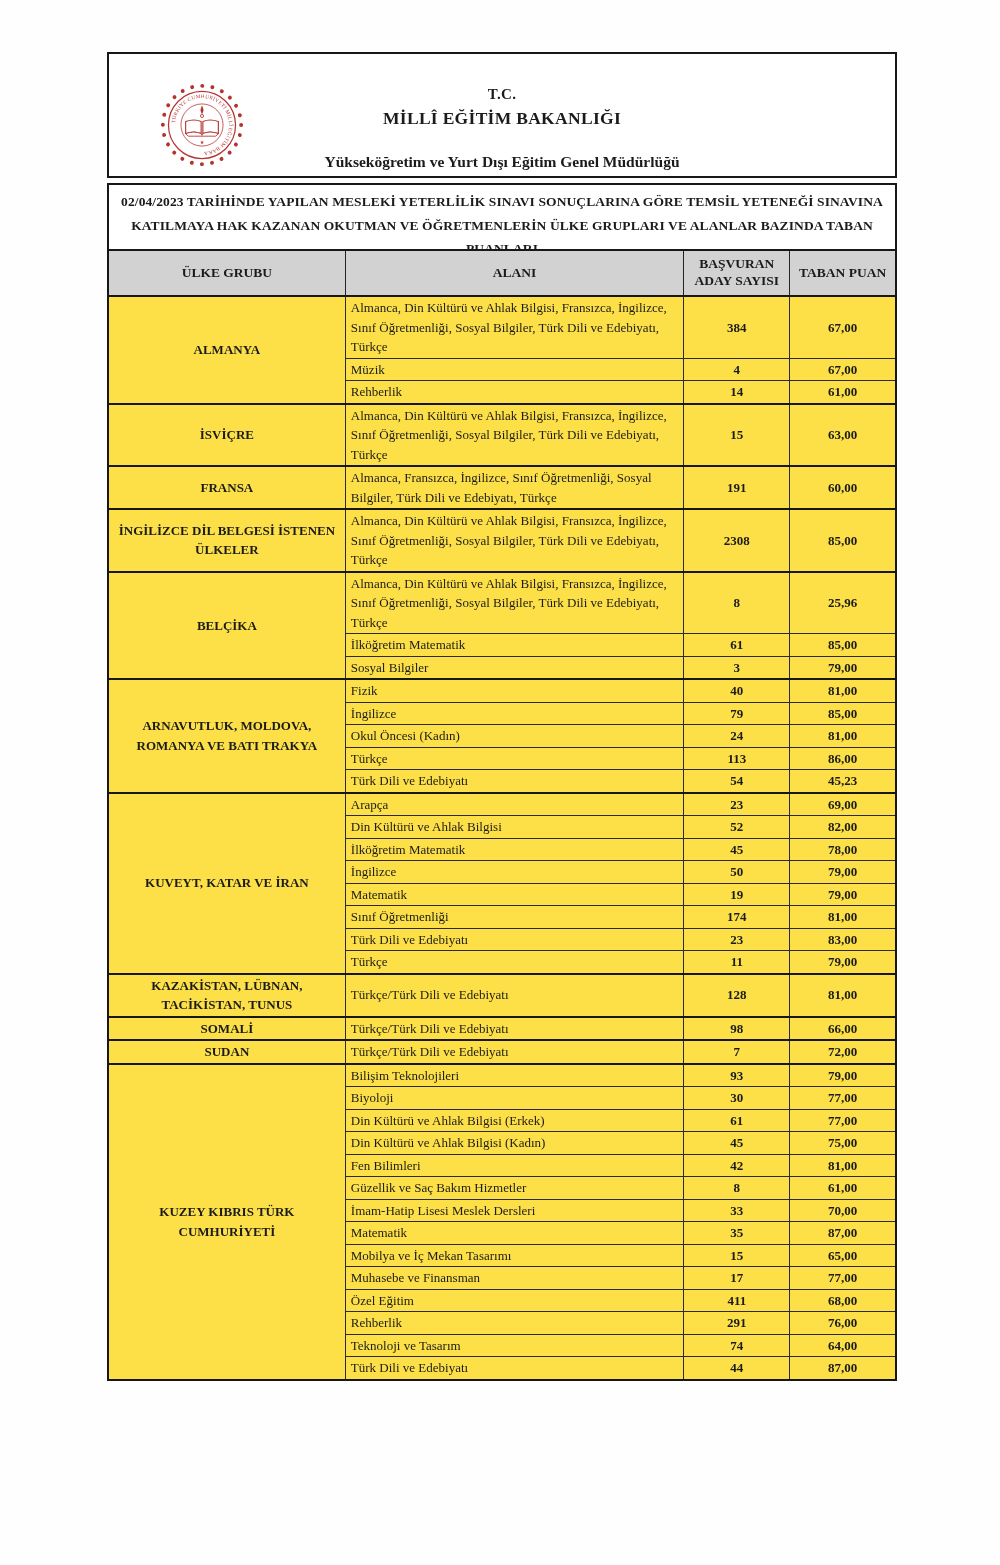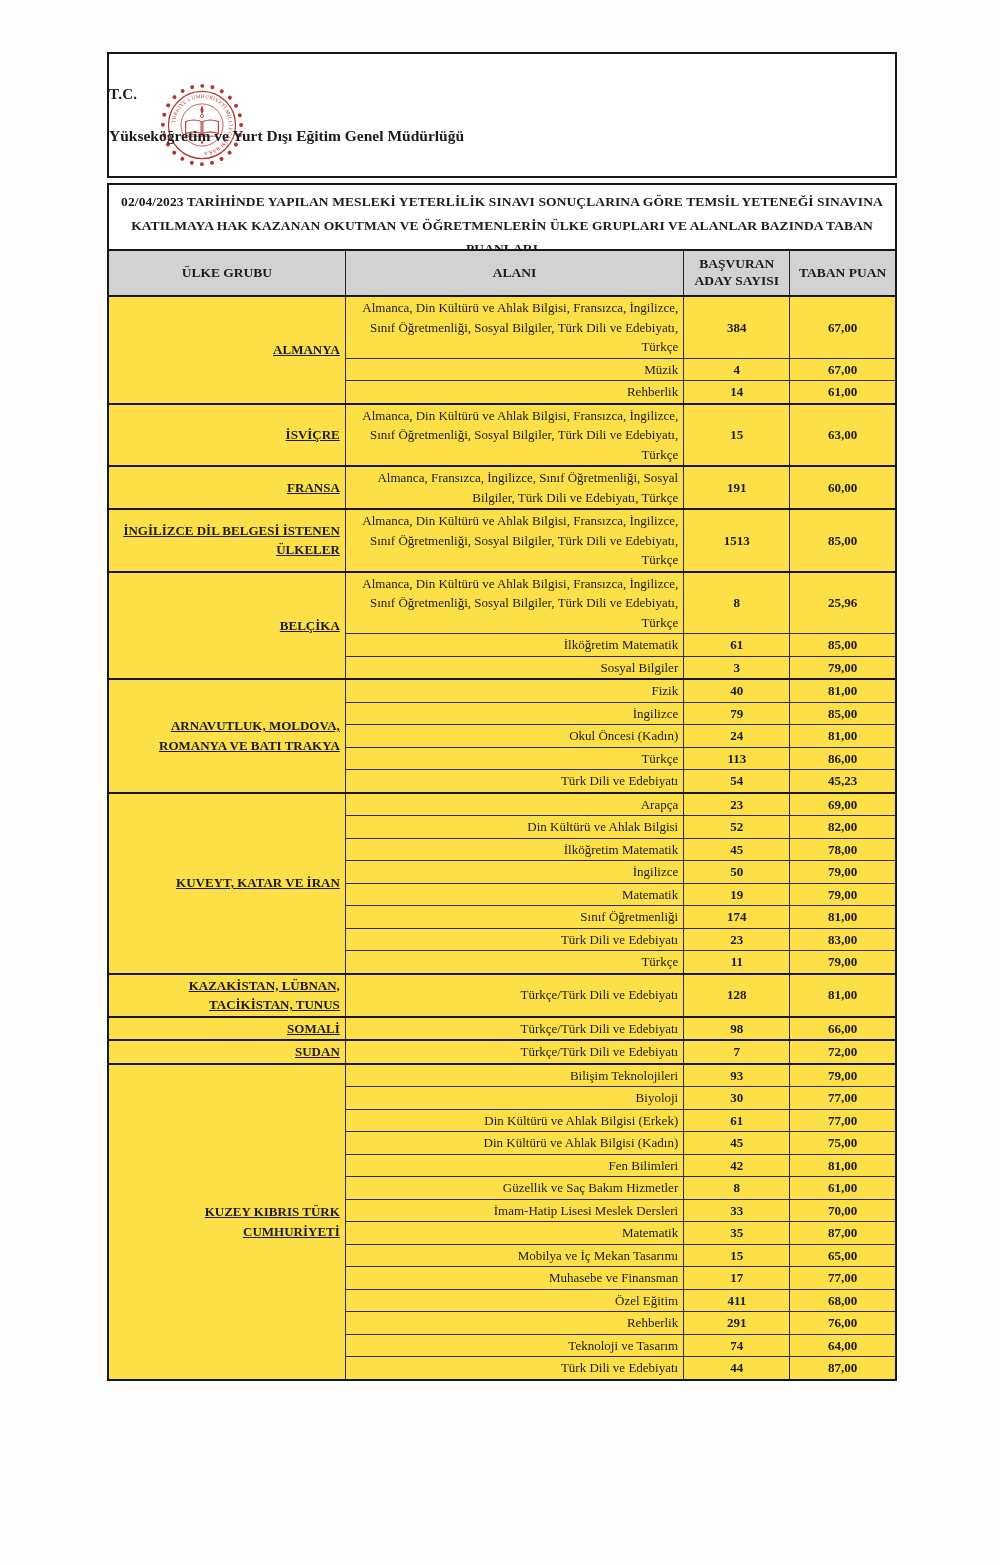--- a/index.html
+++ b/index.html
@@ -12,21 +12,21 @@
     -webkit-font-smoothing: antialiased;
   }
   .sheet { position: absolute; inset: 0; background: #fefefe; }
 
   
   .letterhead {
     position: absolute; left: 107px; top: 52px; width: 790px; height: 126px;
     border: 2.5px solid #171717; box-sizing: border-box; background: #fff;
   }
   .logo-wrap { position: absolute; left: 50px; top: 28px; width: 86px; height: 86px; }
-  .head-text { position: absolute; left: 0; right: 0; top: 32px; text-align: left; }
+  .head-text { position: absolute; left: 0; right: 0; top: 32px; text-align: center; }
   .tc-line        { font-size: 15px; font-weight: bold; letter-spacing: .3px; }
   .ministry-line  { font-size: 17.5px; font-weight: bold; margin-top: 5px; letter-spacing: .3px; }
   .directorate-line { font-size: 15.5px; font-weight: bold; margin-top: 24px; }
 
   
   .title-box {
     position: absolute; left: 107px; top: 183px; width: 790px; box-sizing: border-box;
     border: 2.5px solid #171717; background: #fff;
     text-align: center; font-weight: bold; font-size: 13.5px; line-height: 1.75;
     padding: 5px 8px 6px 8px; letter-spacing: .1px;
@@ -43,22 +43,22 @@
     background: #d2d2d2;
     border: 1.2px solid #242424; border-bottom: 2px solid #171717;
     font-size: 13.5px; font-weight: bold; text-align: center;
     height: 40px; line-height: 1.25; padding: 2px 4px;
   }
   table.results td {
     border: 1px solid #2b2b2b;
     padding: 1px 5px; vertical-align: middle;
     height: 19px; line-height: 19.5px;
   }
-  td.country { font-weight: bold; text-align: right; line-height: 20px; padding-left: 4px; text-decoration: underline; }
-  td.alan    { text-align: right; }
+  td.country { font-weight: bold; text-align: center; line-height: 20px; padding-left: 4px; }
+  td.alan    { text-align: left; }
   td.num     { text-align: center; font-weight: bold; }
   tr.group-start td { border-top: 2px solid #171717; }
 </style>
 </head>
 <body>
 
 <div class="sheet">
 
   <div class="letterhead">
     <div class="logo-wrap">
@@ -88,20 +88,21 @@
           <path d="M31 46 Q41 42.5 49 46 L49 60 Q41 56.5 31 60 Z"></path>
           <path d="M69 46 Q59 42.5 51 46 L51 60 Q59 56.5 69 60 Z"></path>
           <path d="M31 60 Q41 56.5 49 60 L50 62 L51 60 Q59 56.5 69 60 L66 63 L34 63 Z" stroke-width="1"></path>
         </g>
 
         <text x="50" y="72.5" text-anchor="middle" font-size="6" fill="#b5332e">★</text>
       </svg>
     </div>
     <div class="head-text">
       <div class="tc-line">T.C.</div>
+      <div class="ministry-line">MİLLÎ EĞİTİM BAKANLIĞI</div>
       <div class="directorate-line">Yükseköğretim ve Yurt Dışı Eğitim Genel Müdürlüğü</div>
     </div>
   </div>
 
   <div class="title-box">02/04/2023 TARİHİNDE YAPILAN MESLEKİ YETERLİLİK SINAVI SONUÇLARINA GÖRE TEMSİL YETENEĞİ SINAVINA KATILMAYA HAK KAZANAN OKUTMAN VE ÖĞRETMENLERİN ÜLKE GRUPLARI VE ALANLAR BAZINDA TABAN PUANLARI</div>
 
   <table class="results">
     <colgroup>
       <col style="width:237px">
         <col style="width:338px">
@@ -141,21 +142,21 @@
         </tr>
         <tr class="group-start">
           <td class="country" rowspan="1">FRANSA</td>
           <td class="alan">Almanca, Fransızca, İngilizce, Sınıf Öğretmenliği, Sosyal Bilgiler, Türk Dili ve Edebiyatı, Türkçe</td>
           <td class="num">191</td>
           <td class="num">60,00</td>
         </tr>
         <tr class="group-start">
           <td class="country" rowspan="1">İNGİLİZCE DİL BELGESİ İSTENEN ÜLKELER</td>
           <td class="alan">Almanca, Din Kültürü ve Ahlak Bilgisi, Fransızca, İngilizce, Sınıf Öğretmenliği, Sosyal Bilgiler, Türk Dili ve Edebiyatı, Türkçe</td>
-          <td class="num">1513</td>
+          <td class="num">2308</td>
           <td class="num">85,00</td>
         </tr>
         <tr class="group-start">
           <td class="country" rowspan="3">BELÇİKA</td>
           <td class="alan">Almanca, Din Kültürü ve Ahlak Bilgisi, Fransızca, İngilizce, Sınıf Öğretmenliği, Sosyal Bilgiler, Türk Dili ve Edebiyatı, Türkçe</td>
           <td class="num">8</td>
           <td class="num">25,96</td>
         </tr>
         <tr>
           <td class="alan">İlköğretim Matematik</td>

